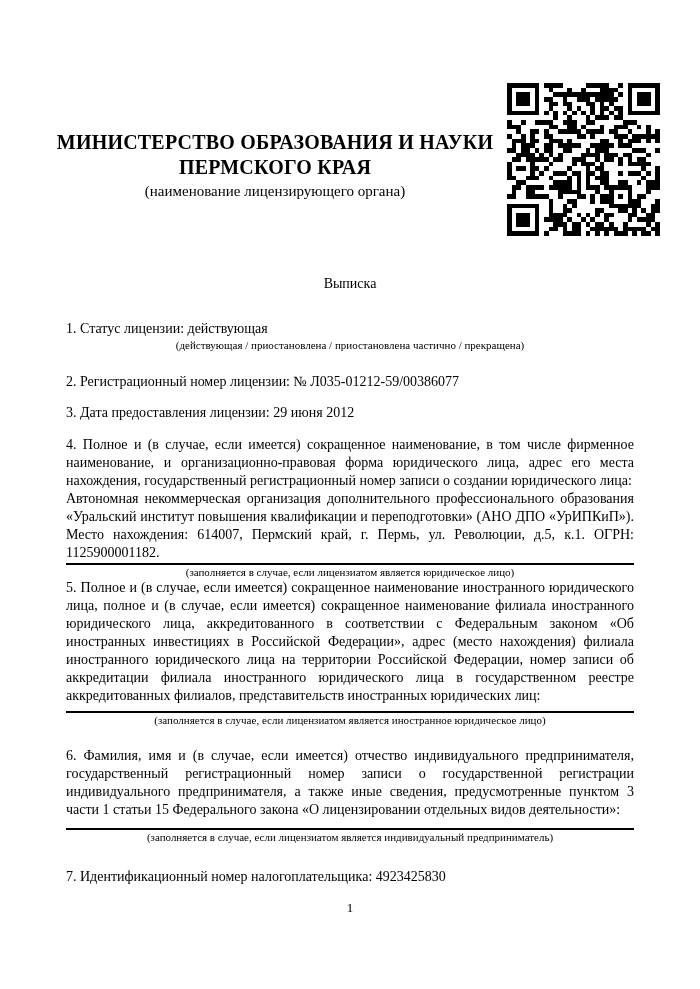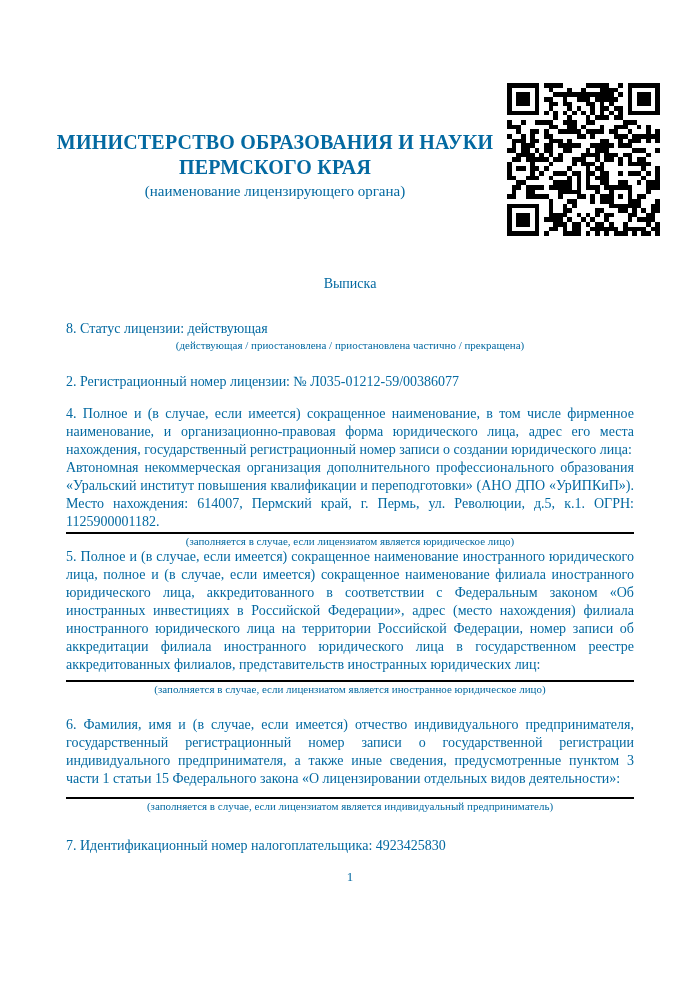--- a/index.html
+++ b/index.html
@@ -1,21 +1,21 @@
 <!DOCTYPE html>
 <html><head>
   <meta charset="utf-8">
   <style>
     html, body { margin: 0; padding: 0; background: #ffffff; }
     .page {
       position: relative;
       width: 700px;
       height: 989px;
       background: #ffffff;
-      color: #0369a1;
+      color: #000000;
       font-family: "Liberation Serif", "DejaVu Serif", serif;
       overflow: hidden;
     }
     .qr {
       position: absolute;
       left: 507px;
       top: 83px;
       width: 153px;
       height: 153px;
     }
@@ -659,28 +659,31 @@
     <div class="header-caption">(наименование лицензирующего органа)</div>
   </div>
 
   <div class="doc-title">
     <div>Выписка</div>
   </div>
 
   <div class="content">
 
     <div class="sec-status">
-      <div>8. Статус лицензии: действующая</div>
+      <div>1. Статус лицензии: действующая</div>
       <div class="sub-caption">(действующая / приостановлена / приостановлена частично / прекращена)</div>
     </div>
 
     <div class="sec-reg-number">
       <div>2. Регистрационный номер лицензии: № Л035-01212-59/00386077</div>
     </div>
 
+    <div class="sec-grant-date">
+      <div>3. Дата предоставления лицензии: 29 июня 2012</div>
+    </div>
 
     <div class="sec-legal-entity">
       <div class="para">4. Полное и (в случае, если имеется) сокращенное наименование, в том числе фирменное наименование, и организационно-правовая форма юридического лица, адрес его места нахождения, государственный регистрационный номер записи о создании юридического лица:</div>
       <div class="para">Автономная некоммерческая организация дополнительного профессионального образования «Уральский институт повышения квалификации и переподготовки» (АНО ДПО «УрИПКиП»). Место нахождения: 614007, Пермский край, г. Пермь, ул. Революции, д.5, к.1. ОГРН: 1125900001182.</div>
       <hr class="rule">
       <div class="sub-caption">(заполняется в случае, если лицензиатом является юридическое лицо)</div>
     </div>
 
     <div class="sec-foreign">
       <div class="para">5. Полное и (в случае, если имеется) сокращенное наименование иностранного юридического лица, полное и (в случае, если имеется) сокращенное наименование филиала иностранного юридического лица, аккредитованного в соответствии с Федеральным законом «Об иностранных инвестициях в Российской Федерации», адрес (место нахождения) филиала иностранного юридического лица на территории Российской Федерации, номер записи об аккредитации филиала иностранного юридического лица в государственном реестре аккредитованных филиалов, представительств иностранных юридических лиц:</div>

